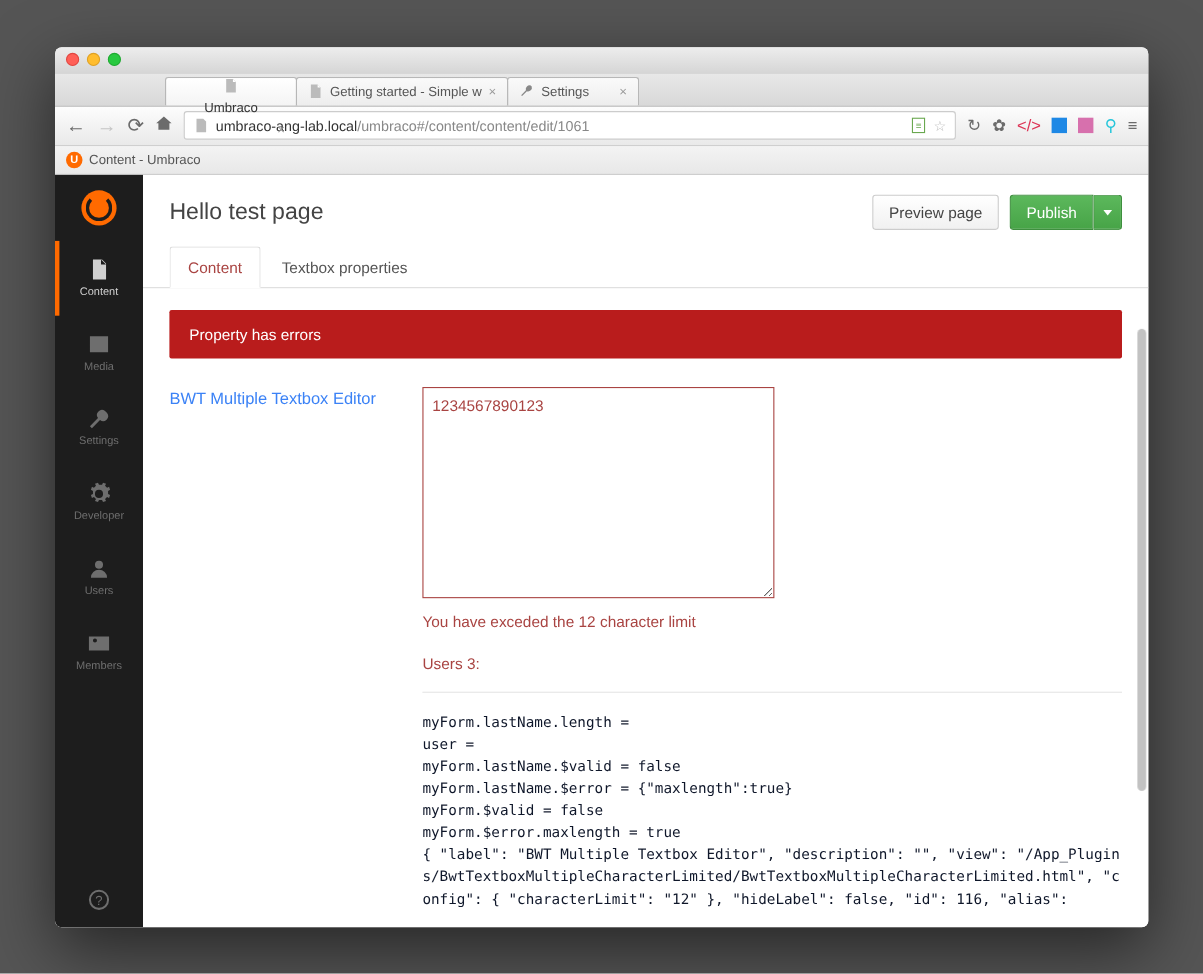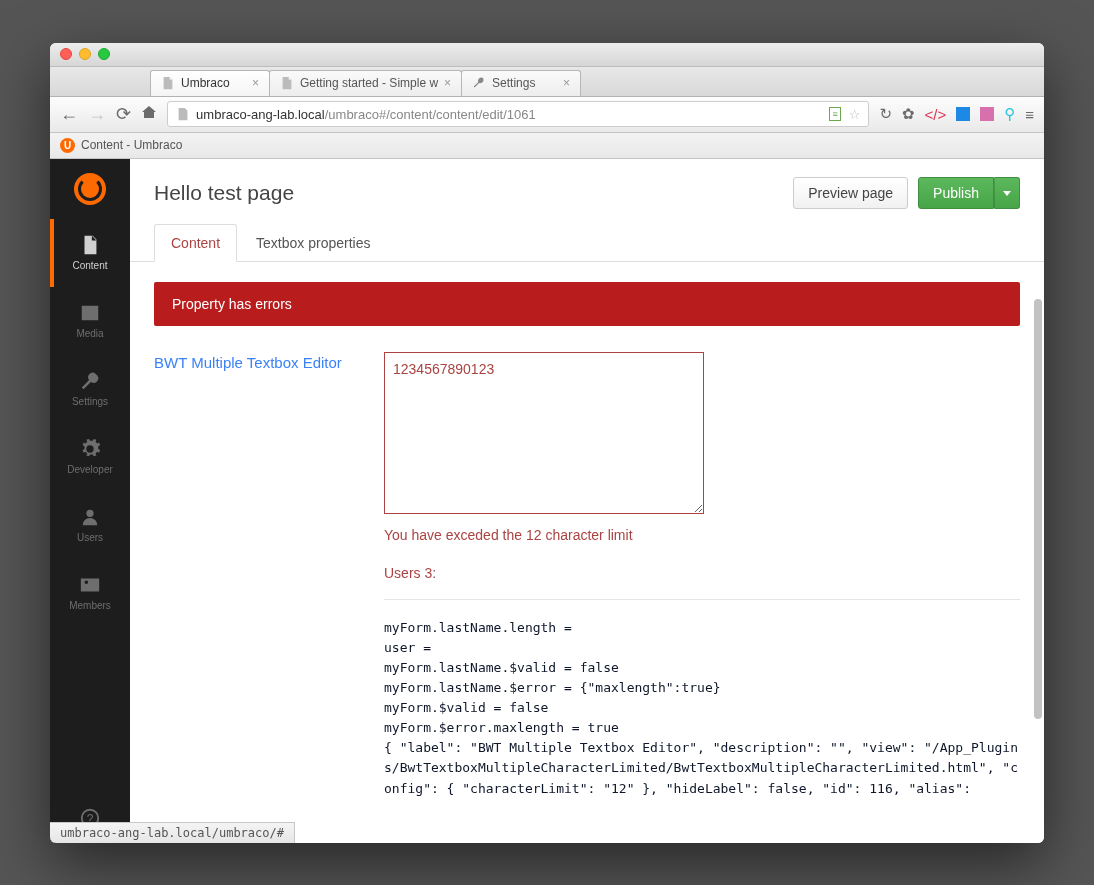--- a/index.html
+++ b/index.html
@@ -7,21 +7,21 @@
 .mac-window { width: 994px; height: 800px; background: #fff; border-radius: 6px; box-shadow: 0 20px 60px rgba(0,0,0,0.55); overflow: hidden; display: flex; flex-direction: column; }
 .titlebar { height: 24px; background: linear-gradient(#ededed,#d6d6d6); display: flex; align-items: center; padding: 0 10px; border-bottom: 1px solid #bdbdbd; }
 .traffic { display: flex; gap: 7px; }
 .tl { width: 12px; height: 12px; border-radius: 50%; }
 .tl.red { background: #ff5f57; border: 1px solid #e14640; }
 .tl.yel { background: #ffbd2e; border: 1px solid #dfa123; }
 .tl.grn { background: #28c940; border: 1px solid #1faa31; }
 .tabstrip { height: 30px; background: linear-gradient(#e8e8e8,#d8d8d8); display: flex; align-items: flex-end; padding-left: 100px; border-bottom: 1px solid #b2b2b2; position: relative; }
 .btab { height: 26px; background: linear-gradient(#fafafa,#ededed); border: 1px solid #b7b7b7; border-bottom: none; border-radius: 3px 3px 0 0; padding: 0 10px; margin-right: -1px; display: flex; align-items: center; gap: 6px; font-size: 12px; color: #555; min-width: 120px; }
 .btab .x { margin-left: auto; color: #999; font-size: 12px; }
-.btab.active { background: linear-gradient(#fff,#f4f4f4); z-index: 2; color: #333; }
+.btab.active { background: linear-gradient(#fff,#f4f4f4); z-index: 2; color: #333; flex-direction: column; }
 .favicon { width: 14px; height: 14px; display: inline-flex; align-items: center; justify-content: center; }
 .toolbar { height: 36px; background: linear-gradient(#fdfdfd,#e9e9e9); display: flex; align-items: center; padding: 0 10px; gap: 10px; border-bottom: 1px solid #c4c4c4; }
 .navbtn { color: #6b6b6b; font-size: 18px; }
 .navbtn.disabled { color: #c6c6c6; }
 .urlbar { flex: 1; height: 26px; background: #fff; border: 1px solid #ccc; border-radius: 3px; display: flex; align-items: center; padding: 0 8px; font-size: 13px; color: #222; font-family: Arial; }
 .urlbar .host { color: #333; }
 .urlbar .path { color: #888; }
 .toolicons { display: flex; gap: 10px; color: #6b6b6b; font-size: 15px; align-items: center; }
 .bookmarkbar { height: 26px; background: linear-gradient(#f3f3f3,#e8e8e8); border-bottom: 1px solid #c4c4c4; display: flex; align-items: center; padding: 0 10px; gap: 6px; font-size: 12px; color: #555; }
 .bookmarkbar .uico { width: 15px; height: 15px; background: #ff6a00; border-radius: 50%; display: inline-flex; align-items: center; justify-content: center; color: #fff; font-weight: bold; font-size: 10px; }
@@ -51,21 +51,21 @@
 .btn-group .caret { width: 26px; background: linear-gradient(#5cb85c,#47a447); border: 1px solid #3e8f3e; border-left: 1px solid rgba(0,0,0,0.15); border-radius: 0 3px 3px 0; display:flex; align-items:center; justify-content:center; color:#fff; }
 .tabs { display: flex; padding: 14px 24px 0 24px; border-bottom: 1px solid #ddd; gap: 2px; }
 .tab { padding: 10px 16px; font-size: 14px; color: #555; cursor: pointer; border: 1px solid transparent; border-bottom: none; position: relative; top: 1px; }
 .tab.active { color: #a94442; border-color: #ddd; border-bottom: 1px solid #fff; background:#fff; border-radius: 3px 3px 0 0; }
 
 .content-scroll { flex:1; overflow-y: auto; padding: 20px 24px; }
 .alert { background: #b91c1c; color: #fff; padding: 14px 18px; font-size: 14px; border-radius: 2px; }
 .property { display: flex; margin-top: 26px; gap: 20px; }
 .property .plabel { width: 210px; color: #3b82f6; font-size: 15px; line-height: 1.4; }
 .property .pbody { flex: 1; color: #a94442; font-size: 14px; }
-textarea.err { width: 320px; height: 162px; border: 1px solid #a94442; color: #a94442; padding: 8px; font-size: 14px; resize: both; font-family: inherit; outline: none; }
+textarea.err { width: 320px; height: 192px; border: 1px solid #a94442; color: #a94442; padding: 8px; font-size: 14px; resize: both; font-family: inherit; outline: none; }
 .errmsg { margin-top: 10px; font-size: 14px; color: #a94442; }
 .valuecount { margin-top: 22px; font-size: 14px; color: #a94442; }
 hr.sep { border: none; border-top: 1px solid #e5e5e5; margin: 18px 0; }
 .debug { font-family: Menlo, Consolas, monospace; font-size: 13px; color: #0f172a; line-height: 1.55; white-space: pre-wrap; word-break: break-all; }
 
 .statusbar { position: absolute; left: 0; bottom: 0; background: linear-gradient(#f4f4f4,#e6e6e6); border: 1px solid #c7c7c7; border-left:none; border-bottom:none; padding: 3px 10px; font-size: 12px; color: #555; font-family: Menlo, monospace; }
 .scroll-thumb { position:absolute; right:2px; top:140px; width:8px; height:420px; background:#c2c2c2; border-radius:4px; }
 </style>
 </head>
 <body>
@@ -239,15 +239,14 @@
 myForm.$valid = false
 myForm.$error.maxlength = true
 { "label": "BWT Multiple Textbox Editor", "description": "", "view": "/App_Plugins/BwtTextboxMultipleCharacterLimited/BwtTextboxMultipleCharacterLimited.html", "config": { "characterLimit": "12" }, "hideLabel": false, "id": 116, "alias":</div>
           </div>
         </div>
       </div>
 
       <div class="scroll-thumb"></div>
     </div>
 
-    <div class="statusbar">umbraco-ang-lab.local/umbraco/#</div>
   </div>
 </div>
 
 </body></html>

